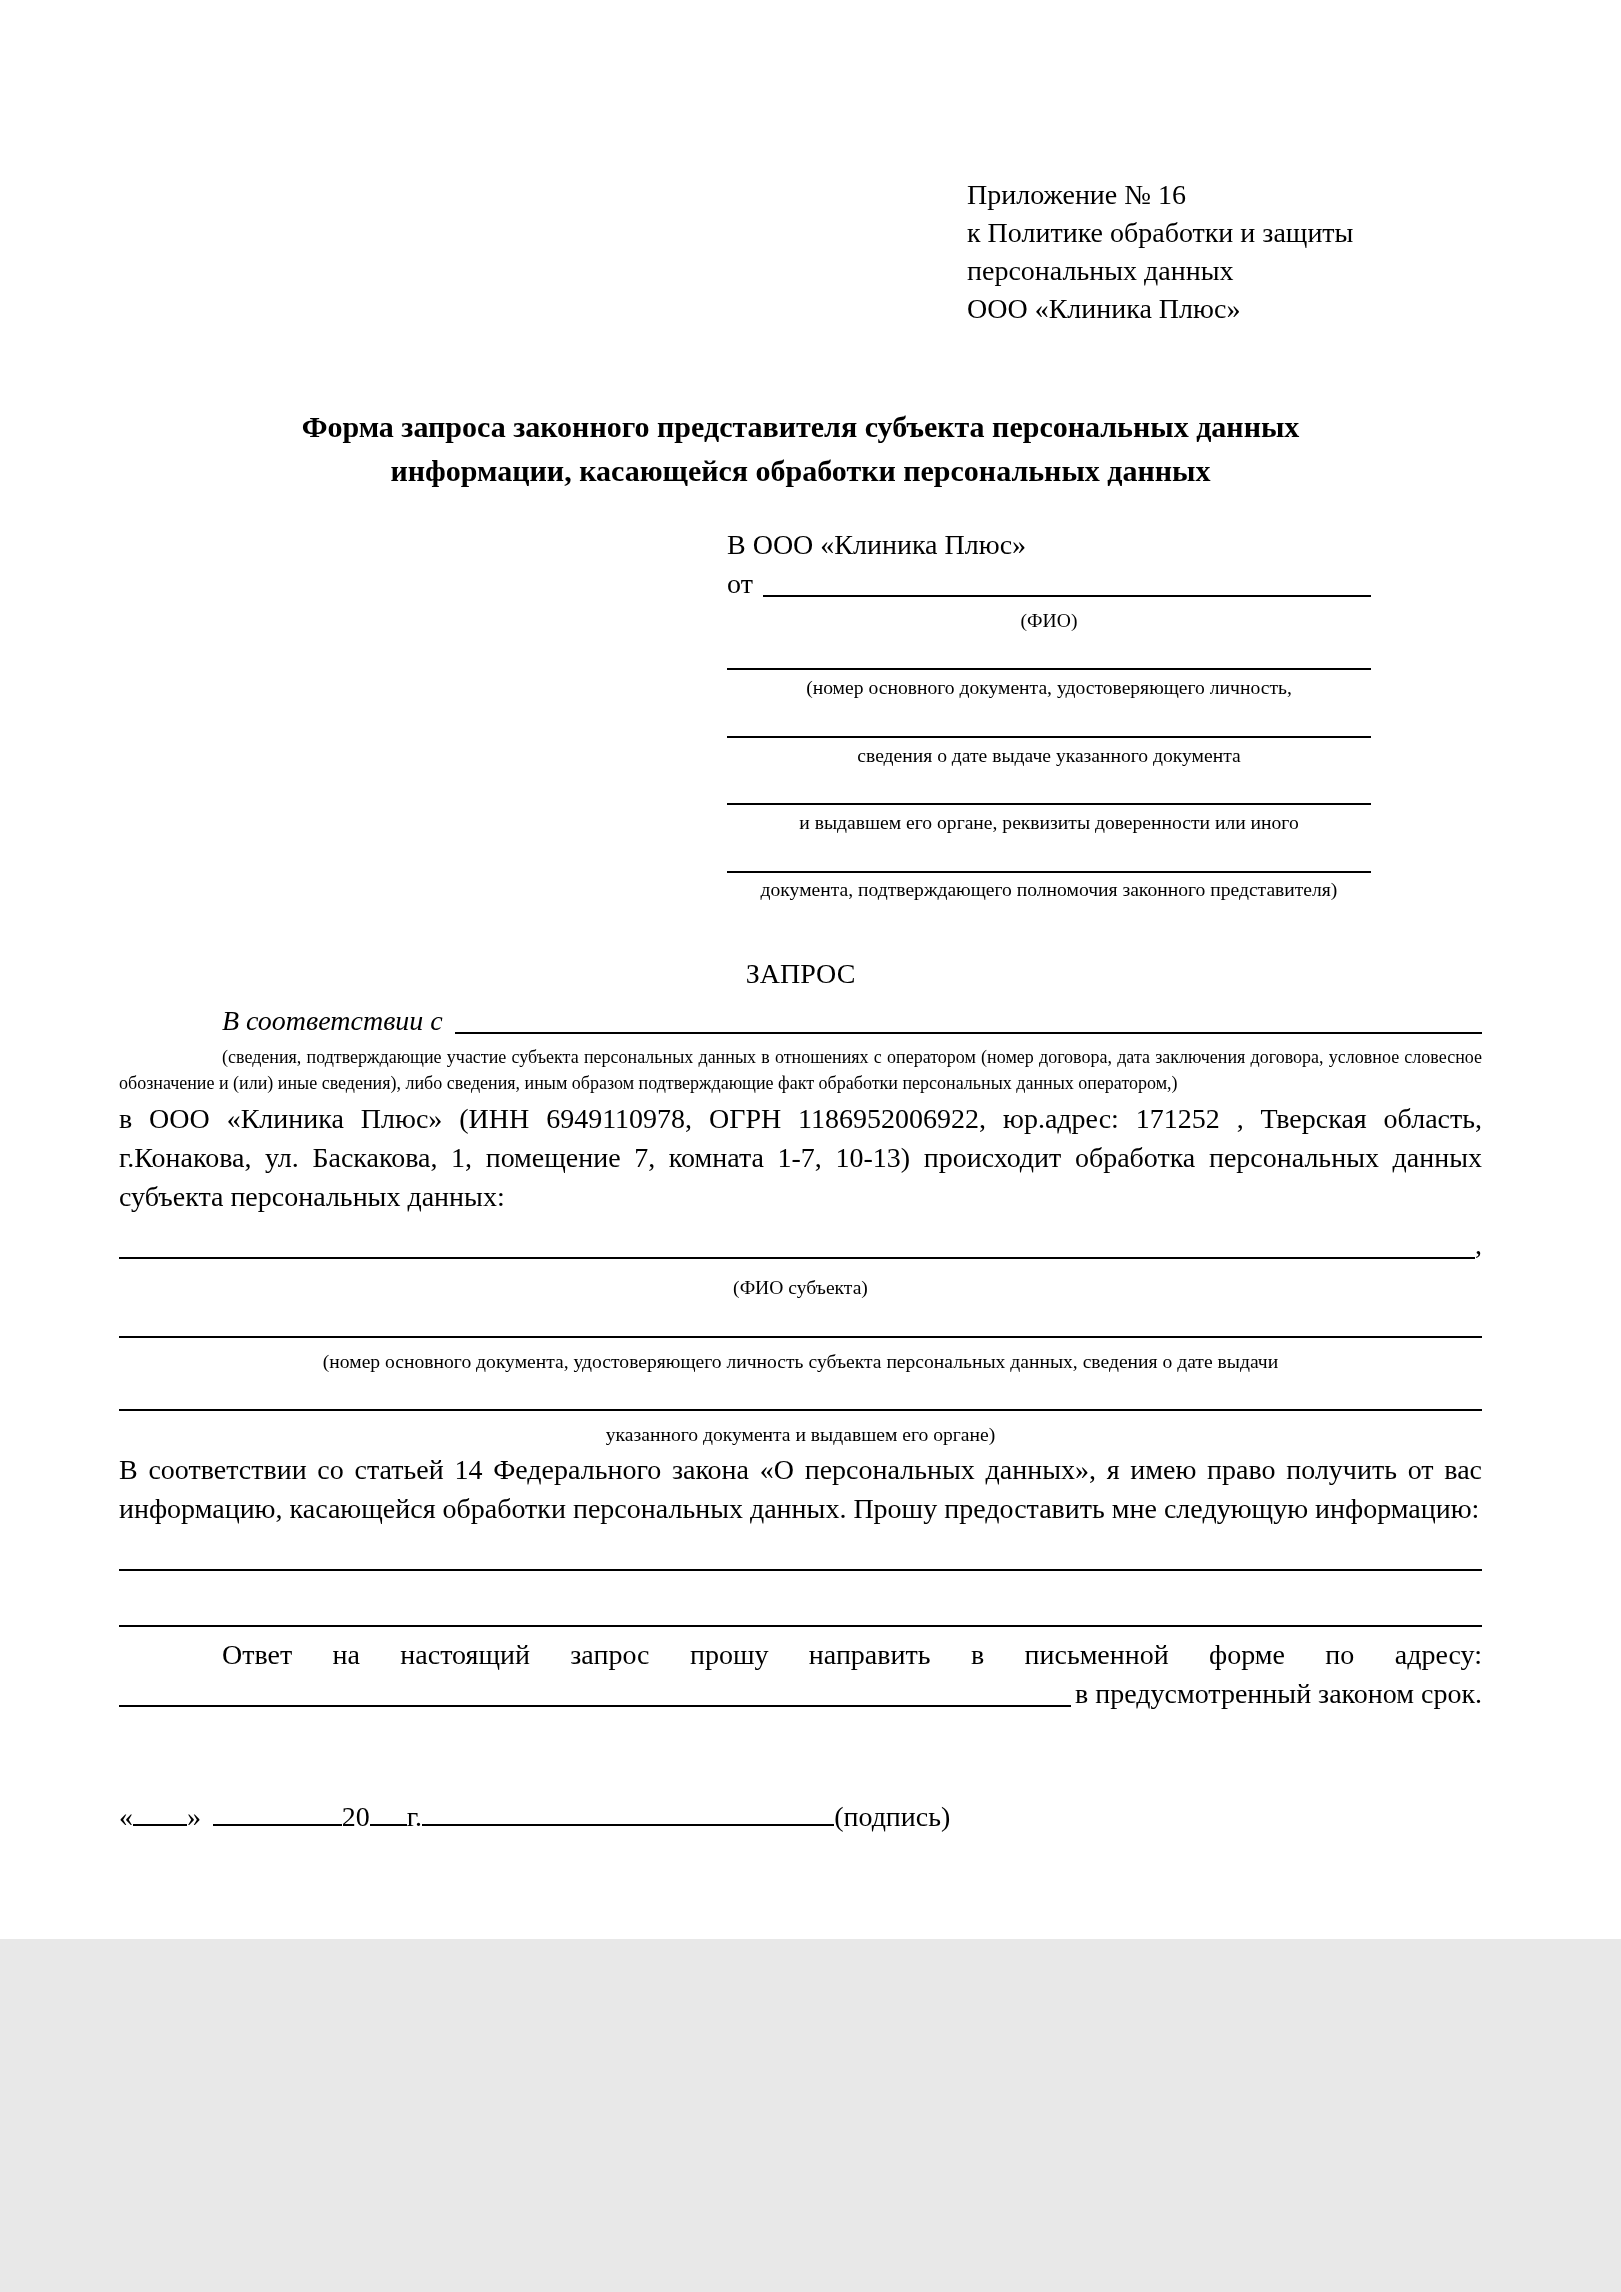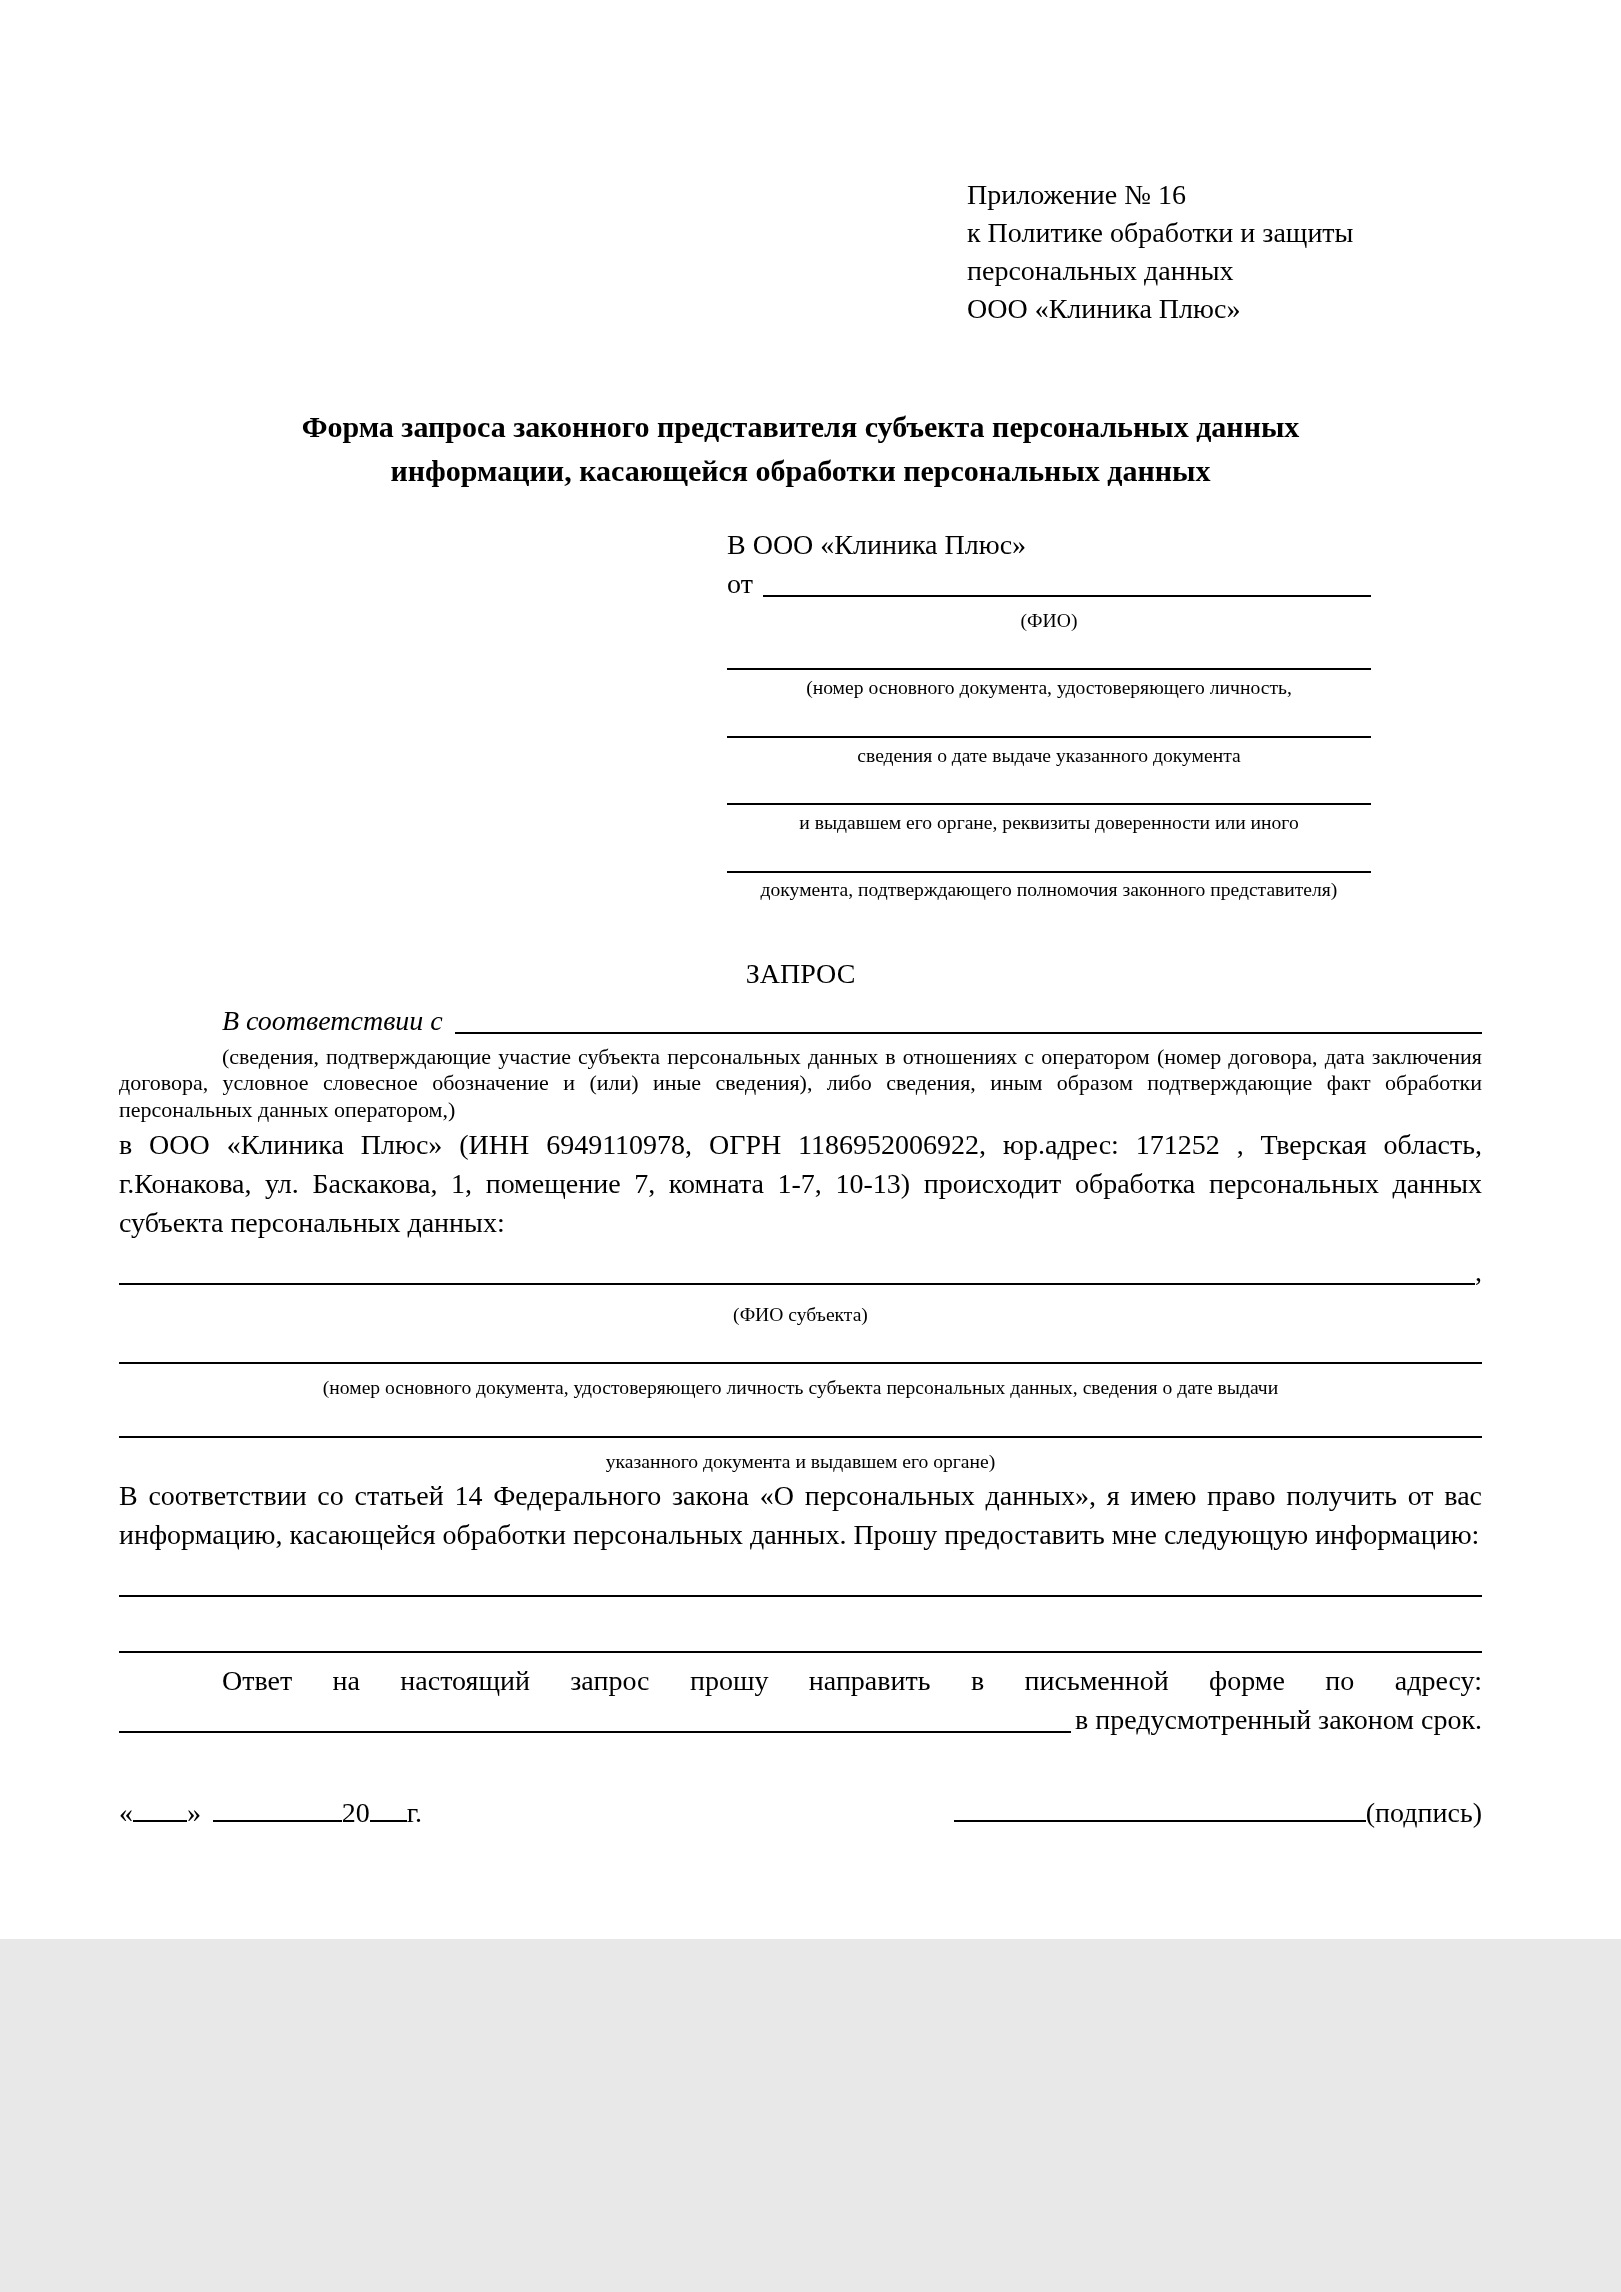--- a/index.html
+++ b/index.html
@@ -24,32 +24,32 @@
   .row { display:flex; align-items:stretch; line-height:39px; }
   .fill { flex:1 1 auto; border-bottom:2.9px solid #000; margin-bottom:5.9px; }
   .from-label { flex:0 0 auto; padding-right:9.8px; }
   .caption { font-size:19.6px; line-height:25.5px; text-align:center; margin-top:4.9px; }
   .blank-line { border-bottom:2.9px solid #000; height:35px; }
   
   .request-heading { margin-top:51px; text-align:center; line-height:39px; }
   .intro-row { margin-top:7.8px;font-style:italic; }
   .indent-spacer { flex:0 0 103px; }
   .intro-label { flex:0 0 auto; padding-right:11.8px; }
-  .small-just { font-size:22px; line-height:26.5px; text-align:justify; text-indent:103px; margin-top:3.9px; }
+  .small-just { font-size:18px; line-height:26.5px; text-align:justify; text-indent:103px; margin-top:3.9px; }
   .par { text-align:justify; line-height:39px; margin-top:2px; }
   .subject-row { margin-top:9.8px; }
   .comma-suffix { flex:0 0 auto; }
   .wide-caption { font-size:19.6px; line-height:25.5px; text-align:center; margin-top:11px; }
   .info-blank-1 { border-bottom:2.9px solid #000; height:41px; }
   .info-blank-2 { border-bottom:2.9px solid #000; height:54px; }
   .reply-text { margin-top:7.8px; text-align:justify; text-align-last:justify; text-indent:103px; line-height:39px; }
   .reply-row { line-height:39px; }
   .reply-deadline { flex:0 0 auto; padding-left:3.9px; }
   
-  .footer-row { margin-top:54px; display:flex; justify-content:space-between; align-items:baseline; line-height:39px; }
+  .footer-row { margin-top:84px; display:flex; align-items:baseline; line-height:39px; }
   .iblank { display:inline-block; border-bottom:2.9px solid #000; height:4.9px; }
   .day-blank { width:54px; }
   .month-blank { width:129px; margin-left:11.8px; }
   .year-blank { width:37px; }
   .sig-line { display:inline-block; border-bottom:2.9px solid #000; height:4.9px; width:412px; }
 </style>
 </head>
 <body>
 
 <div class="page">

